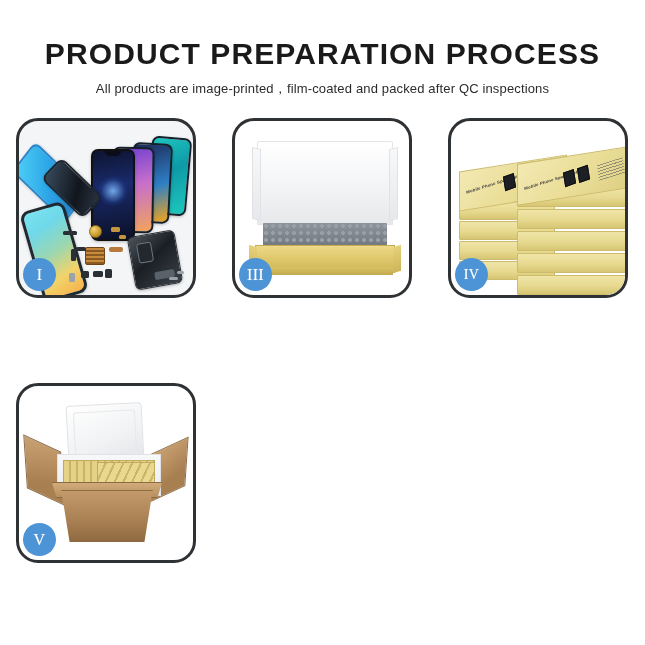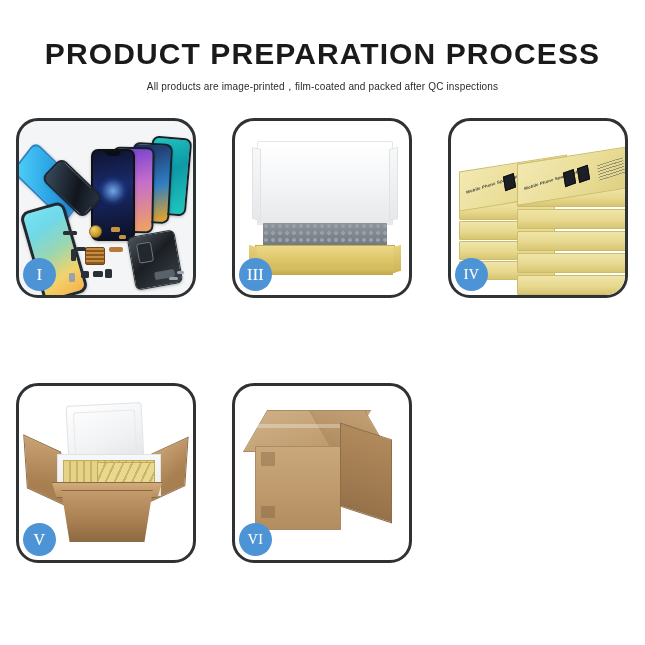--- a/index.html
+++ b/index.html
@@ -25,21 +25,21 @@
     font-weight: 700;
     letter-spacing: 1.1px;
     color: #1a1a1a;
     font-family: "Liberation Sans", sans-serif;
     line-height: 1.05;
     white-space: nowrap;
   }
   .subtitle {
     margin: 0;
     padding-top: 10px;
-    font-size: 10px;
+    font-size: 13px;
     font-weight: 400;
     letter-spacing: 0.15px;
     color: #2b2b2b;
     font-family: "Liberation Sans", sans-serif;
     white-space: nowrap;
   }
 
   
   .grid {
     position: absolute;
@@ -474,27 +474,15 @@
         <div class="foam-lid"></div>
         <div class="foam-tray"></div>
         <div class="gold-row"></div>
         <div class="gold-row2"></div>
         <div class="flap-front"></div>
         <div class="carton-body"></div>
       </div>
       <div class="badge">V</div>
     </div>
 
-    <div class="panel p6">
-      <div class="panel-stage">
-        <div class="c6-top"></div>
-        <div class="c6-top-r"></div>
-        <div class="c6-seam"></div>
-        <div class="c6-front"></div>
-        <div class="c6-side"></div>
-        <div class="c6-tape tape-a"></div>
-        <div class="c6-tape tape-b"></div>
-      </div>
-      <div class="badge wide">VI</div>
-    </div>
 
   </div>
 </div>
 
 </body></html>

